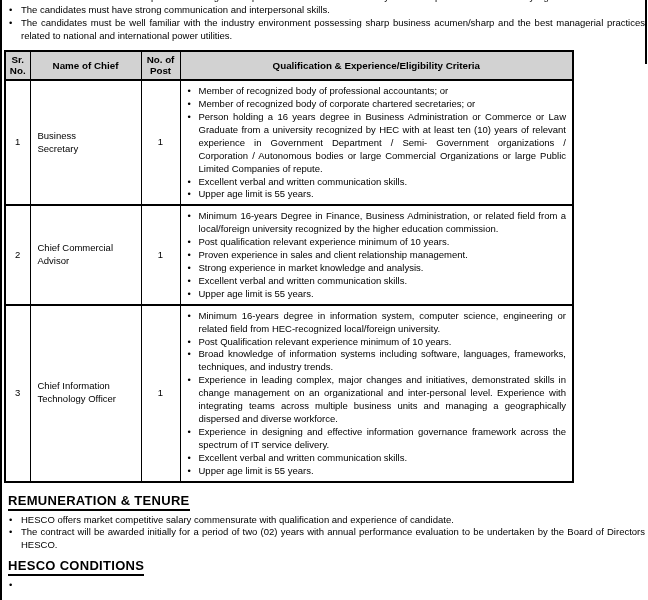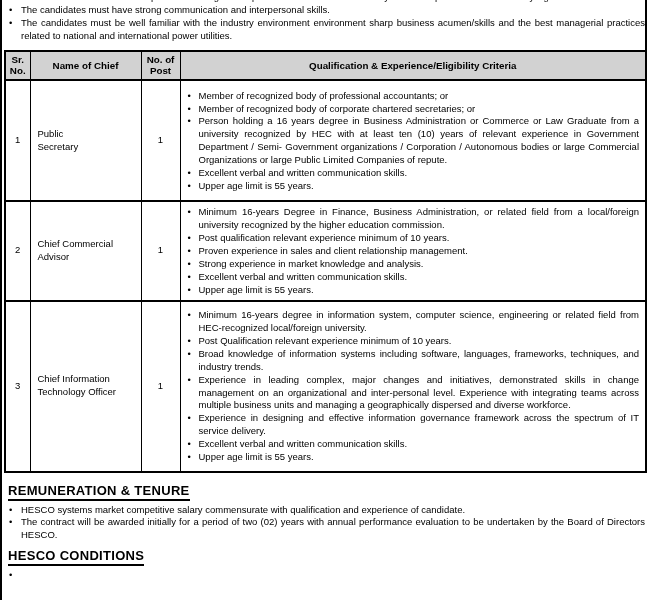--- a/index.html
+++ b/index.html
@@ -34,21 +34,21 @@
     text-align: justify;
   }
   .bullet .marker { position: absolute; left: 1px; top: 0; }
   
   .intro { margin: -9px 3px 0 6px; }
   
   table.posts {
     border-collapse: collapse;
     table-layout: fixed;
     margin: 7px 0 0 2px;
-    width: 643px;
+    width: 570px;
     border: 2px solid var(--border);
   }
   table.posts col.c-sr   { width: 25px; }
   table.posts col.c-name { width: 111px; }
   table.posts col.c-no   { width: 39px; }
   table.posts th {
     background: var(--header_bg);
     border: 1px solid var(--border);
     border-top: 2px solid var(--border);
     border-bottom: 2px solid var(--border);
@@ -87,42 +87,42 @@
 </head>
 <body>
 
 <div class="page">
 
   <div class="right-edge-seg"></div>
 
   <div class="intro">
       <div class="bullet"><span class="marker">•</span><span>The candidates must have deep understanding and required skills to ensure community relationship essential for the utility's growth.</span></div>
       <div class="bullet"><span class="marker">•</span><span>The candidates must have strong communication and interpersonal skills.</span></div>
-      <div class="bullet"><span class="marker">•</span><span>The candidates must be well familiar with the industry environment environment sharp business acumen/skills and the best managerial practices related to national and international power utilities.</span></div>
+      <div class="bullet"><span class="marker">•</span><span>The candidates must be well familiar with the industry environment possessing sharp business acumen/sharp and the best managerial practices related to national and international power utilities.</span></div>
     </div>
 
   <table class="posts">
     <colgroup>
       <col class="c-sr">
         <col class="c-name">
         <col class="c-no">
         <col class="c-crit">
     </colgroup>
     <thead>
       <tr>
         <th>Sr. No.</th>
         <th>Name of Chief</th>
         <th>No. of Post</th>
         <th>Qualification &amp; Experience/Eligibility Criteria</th>
       </tr>
     </thead>
     <tbody>
       <tr style="height:121px;">
         <td class="sr">1</td>
-        <td class="name">Public
+        <td class="name">Business
 Secretary</td>
         <td class="cnt">1</td>
         <td class="crit">
             <div class="bullet"><span class="marker">•</span><span>Member of recognized body of professional accountants; or</span></div>
             <div class="bullet"><span class="marker">•</span><span>Member of recognized body of corporate chartered secretaries; or</span></div>
             <div class="bullet"><span class="marker">•</span><span>Person holding a 16 years degree in Business Administration or Commerce or Law Graduate from a university recognized by HEC with at least ten (10) years of relevant experience in Government Department / Semi- Government organizations / Corporation / Autonomous bodies or large Commercial Organizations or large Public Limited Companies of repute.</span></div>
             <div class="bullet"><span class="marker">•</span><span>Excellent verbal and written communication skills.</span></div>
             <div class="bullet"><span class="marker">•</span><span>Upper age limit is 55 years.</span></div>
           </td>
       </tr>
@@ -156,21 +156,21 @@
           </td>
       </tr>
     </tbody>
   </table>
 
   <div class="section first">
     <div class="section-heading">
       <span>REMUNERATION &amp; TENURE</span>
     </div>
     <div>
-        <div class="bullet"><span class="marker">•</span><span>HESCO systems market competitive salary commensurate with qualification and experience of candidate.</span></div>
+        <div class="bullet"><span class="marker">•</span><span>HESCO offers market competitive salary commensurate with qualification and experience of candidate.</span></div>
         <div class="bullet"><span class="marker">•</span><span>The contract will be awarded initially for a period of two (02) years with annual performance evaluation to be undertaken by the Board of Directors HESCO.</span></div>
       </div>
   </div>
 
   <div class="section second">
     <div class="section-heading">
       <span>HESCO CONDITIONS</span>
     </div>
     <div>
         <div class="bullet"><span class="marker">•</span></div>

